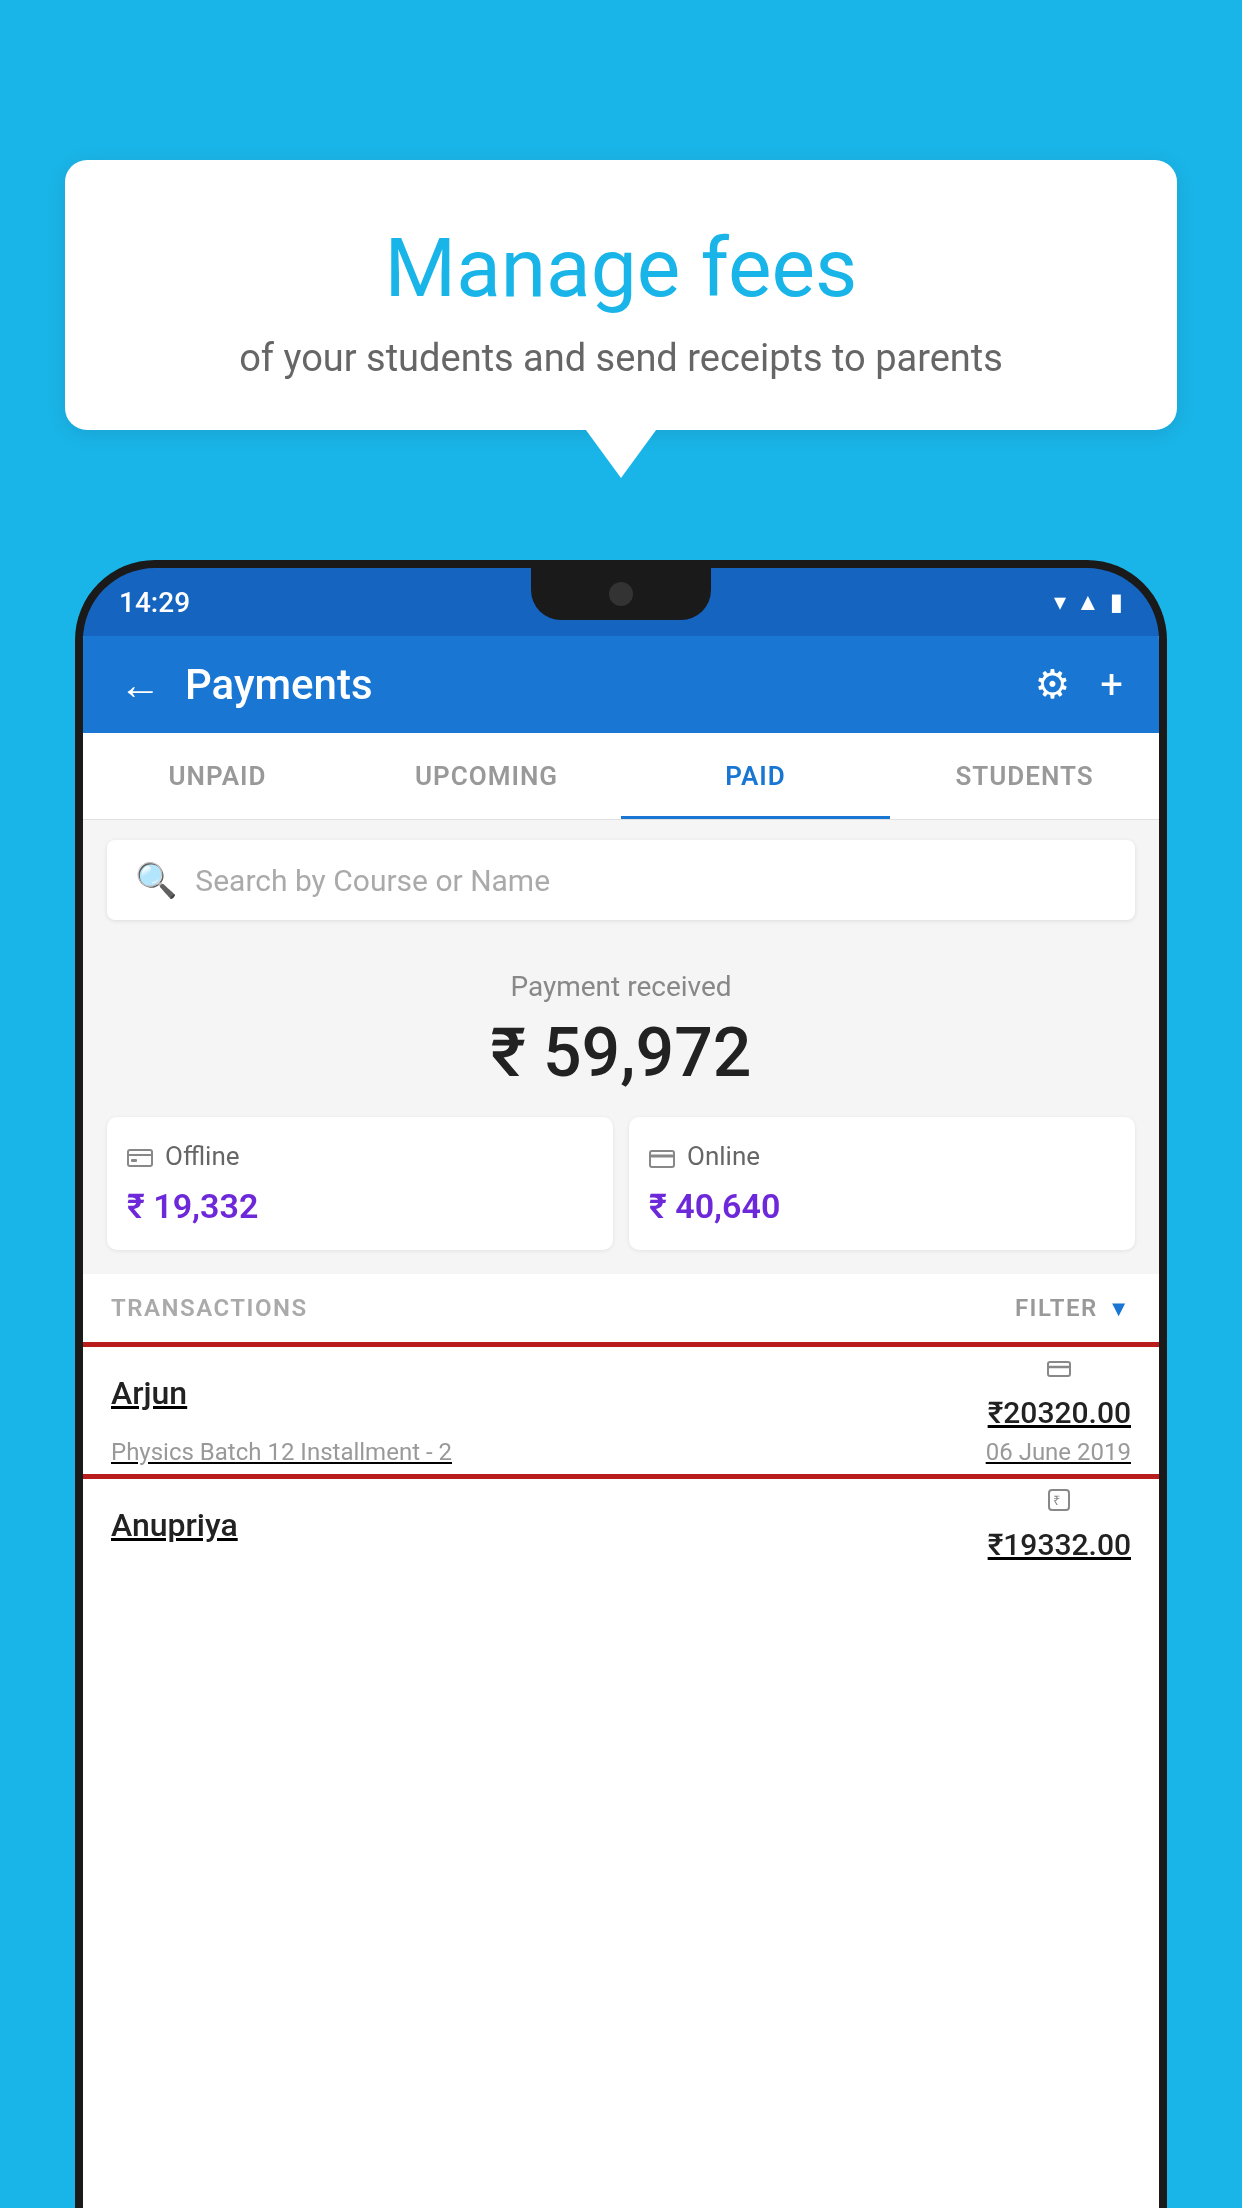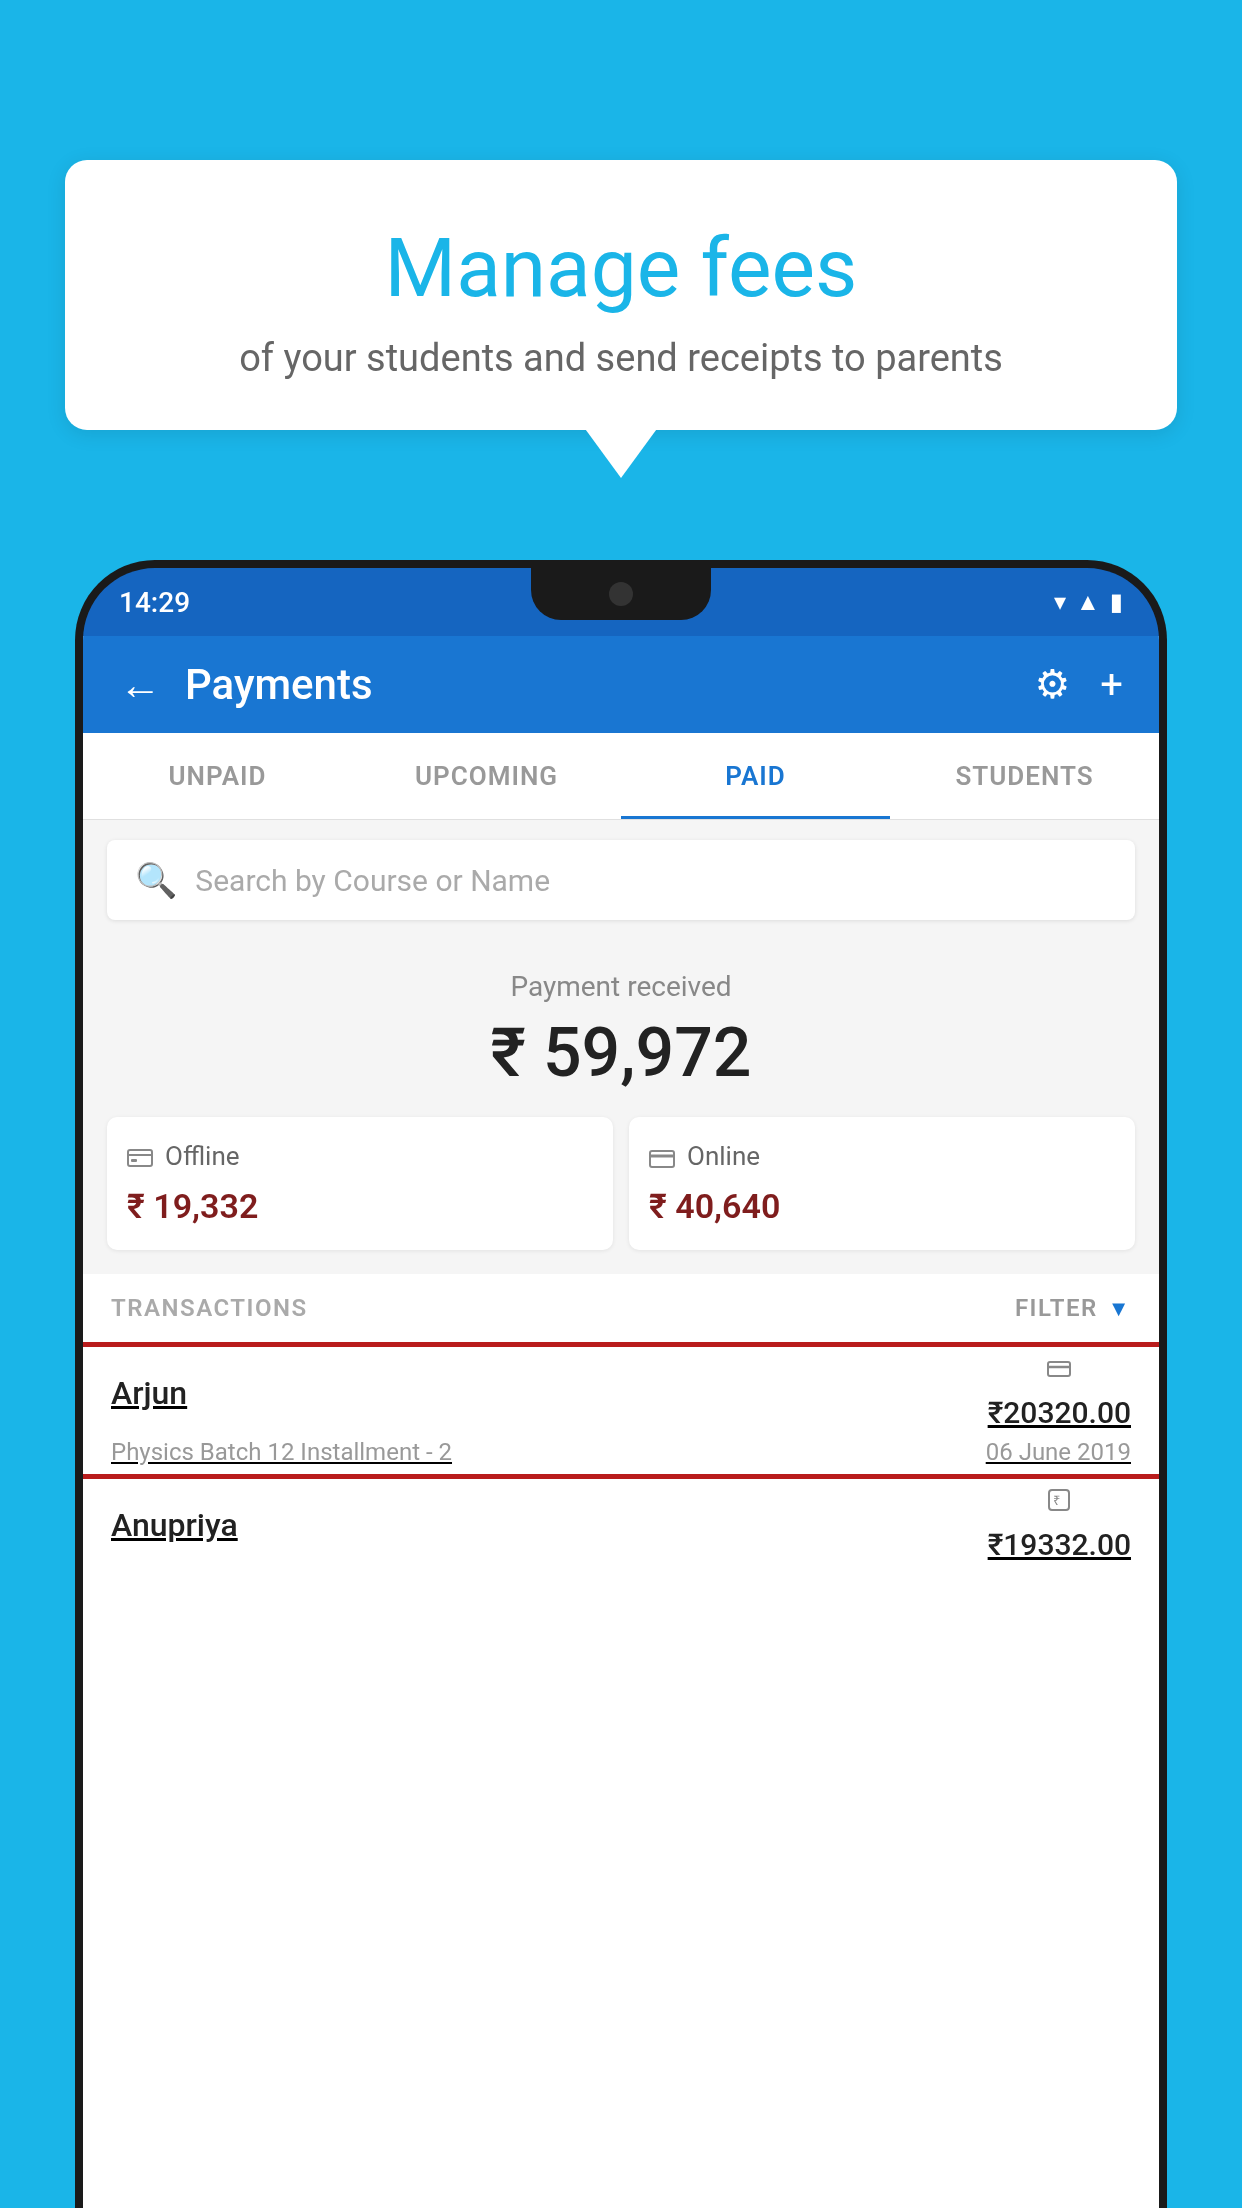--- a/index.html
+++ b/index.html
@@ -276,21 +276,21 @@
     }
 
     .card-icon {
       font-size: 30px;
       color: #888;
     }
 
     .card-amount {
       font-size: 34px;
       font-weight: 600;
-      color: #7f1d1d;
+      color: #6d28d9;
     }
 
     
     .transactions-header {
       display: flex;
       justify-content: space-between;
       align-items: center;
       padding: 20px 28px;
       background: white;
     }

